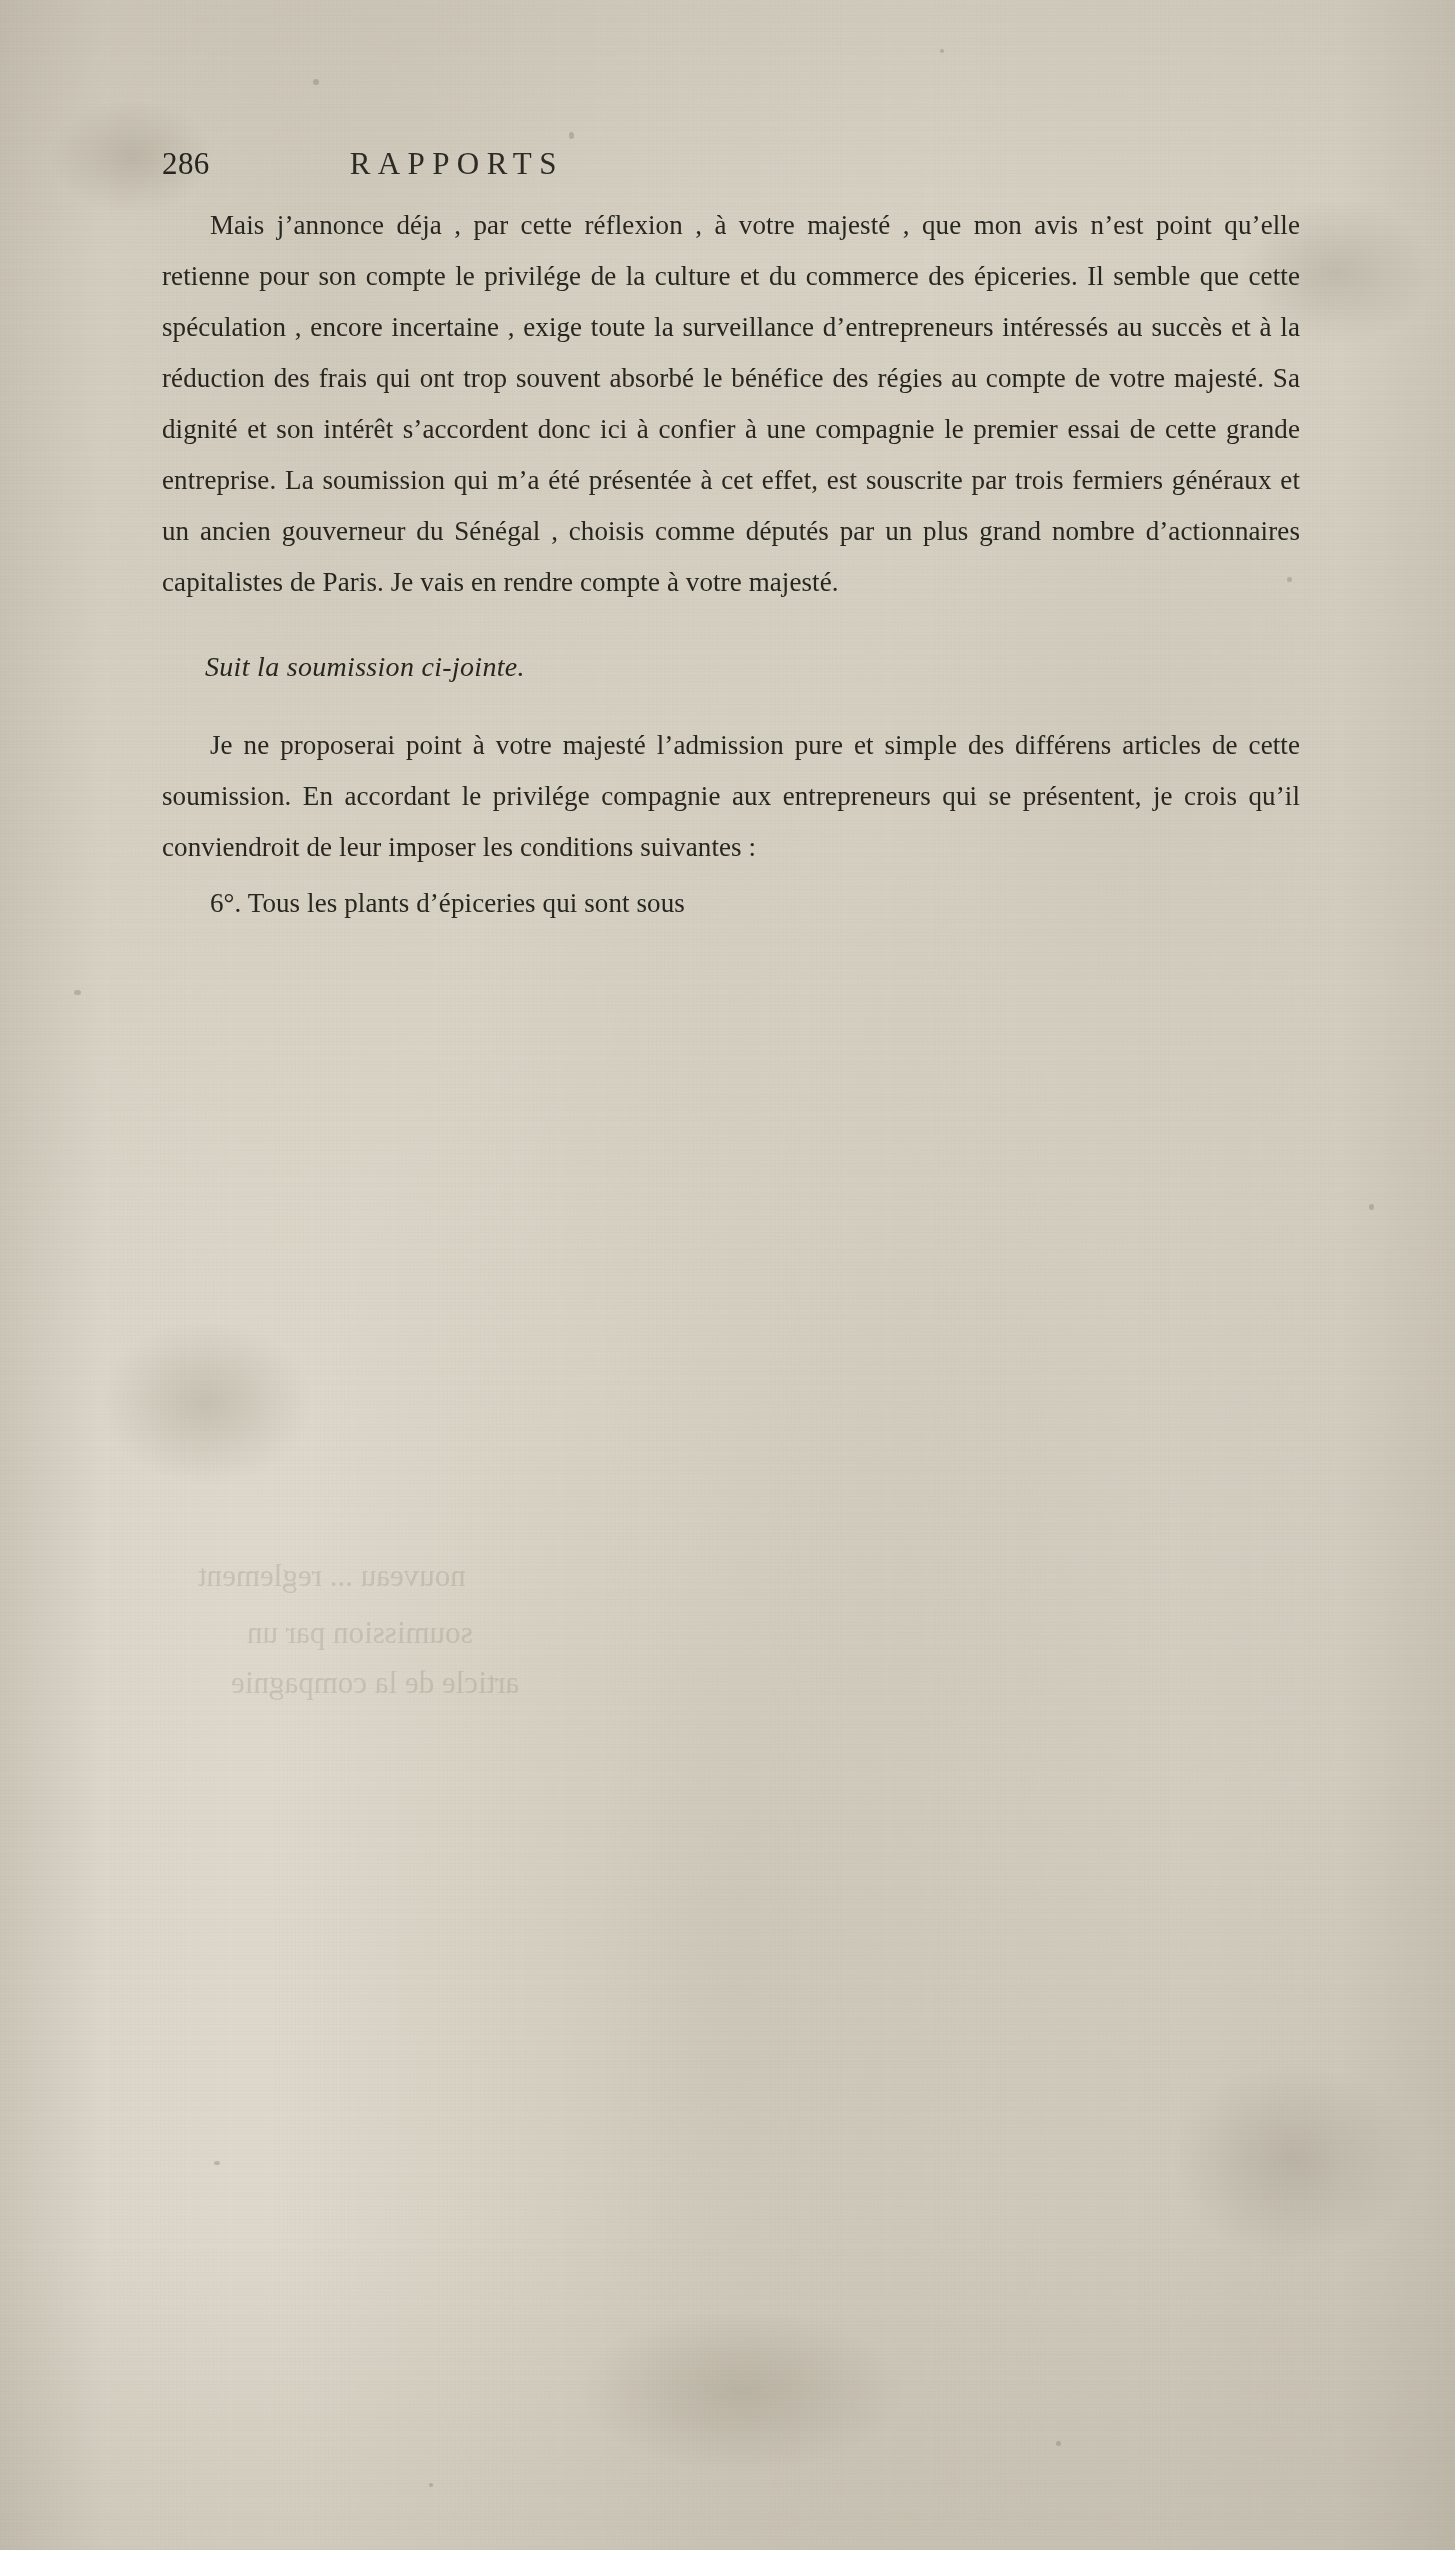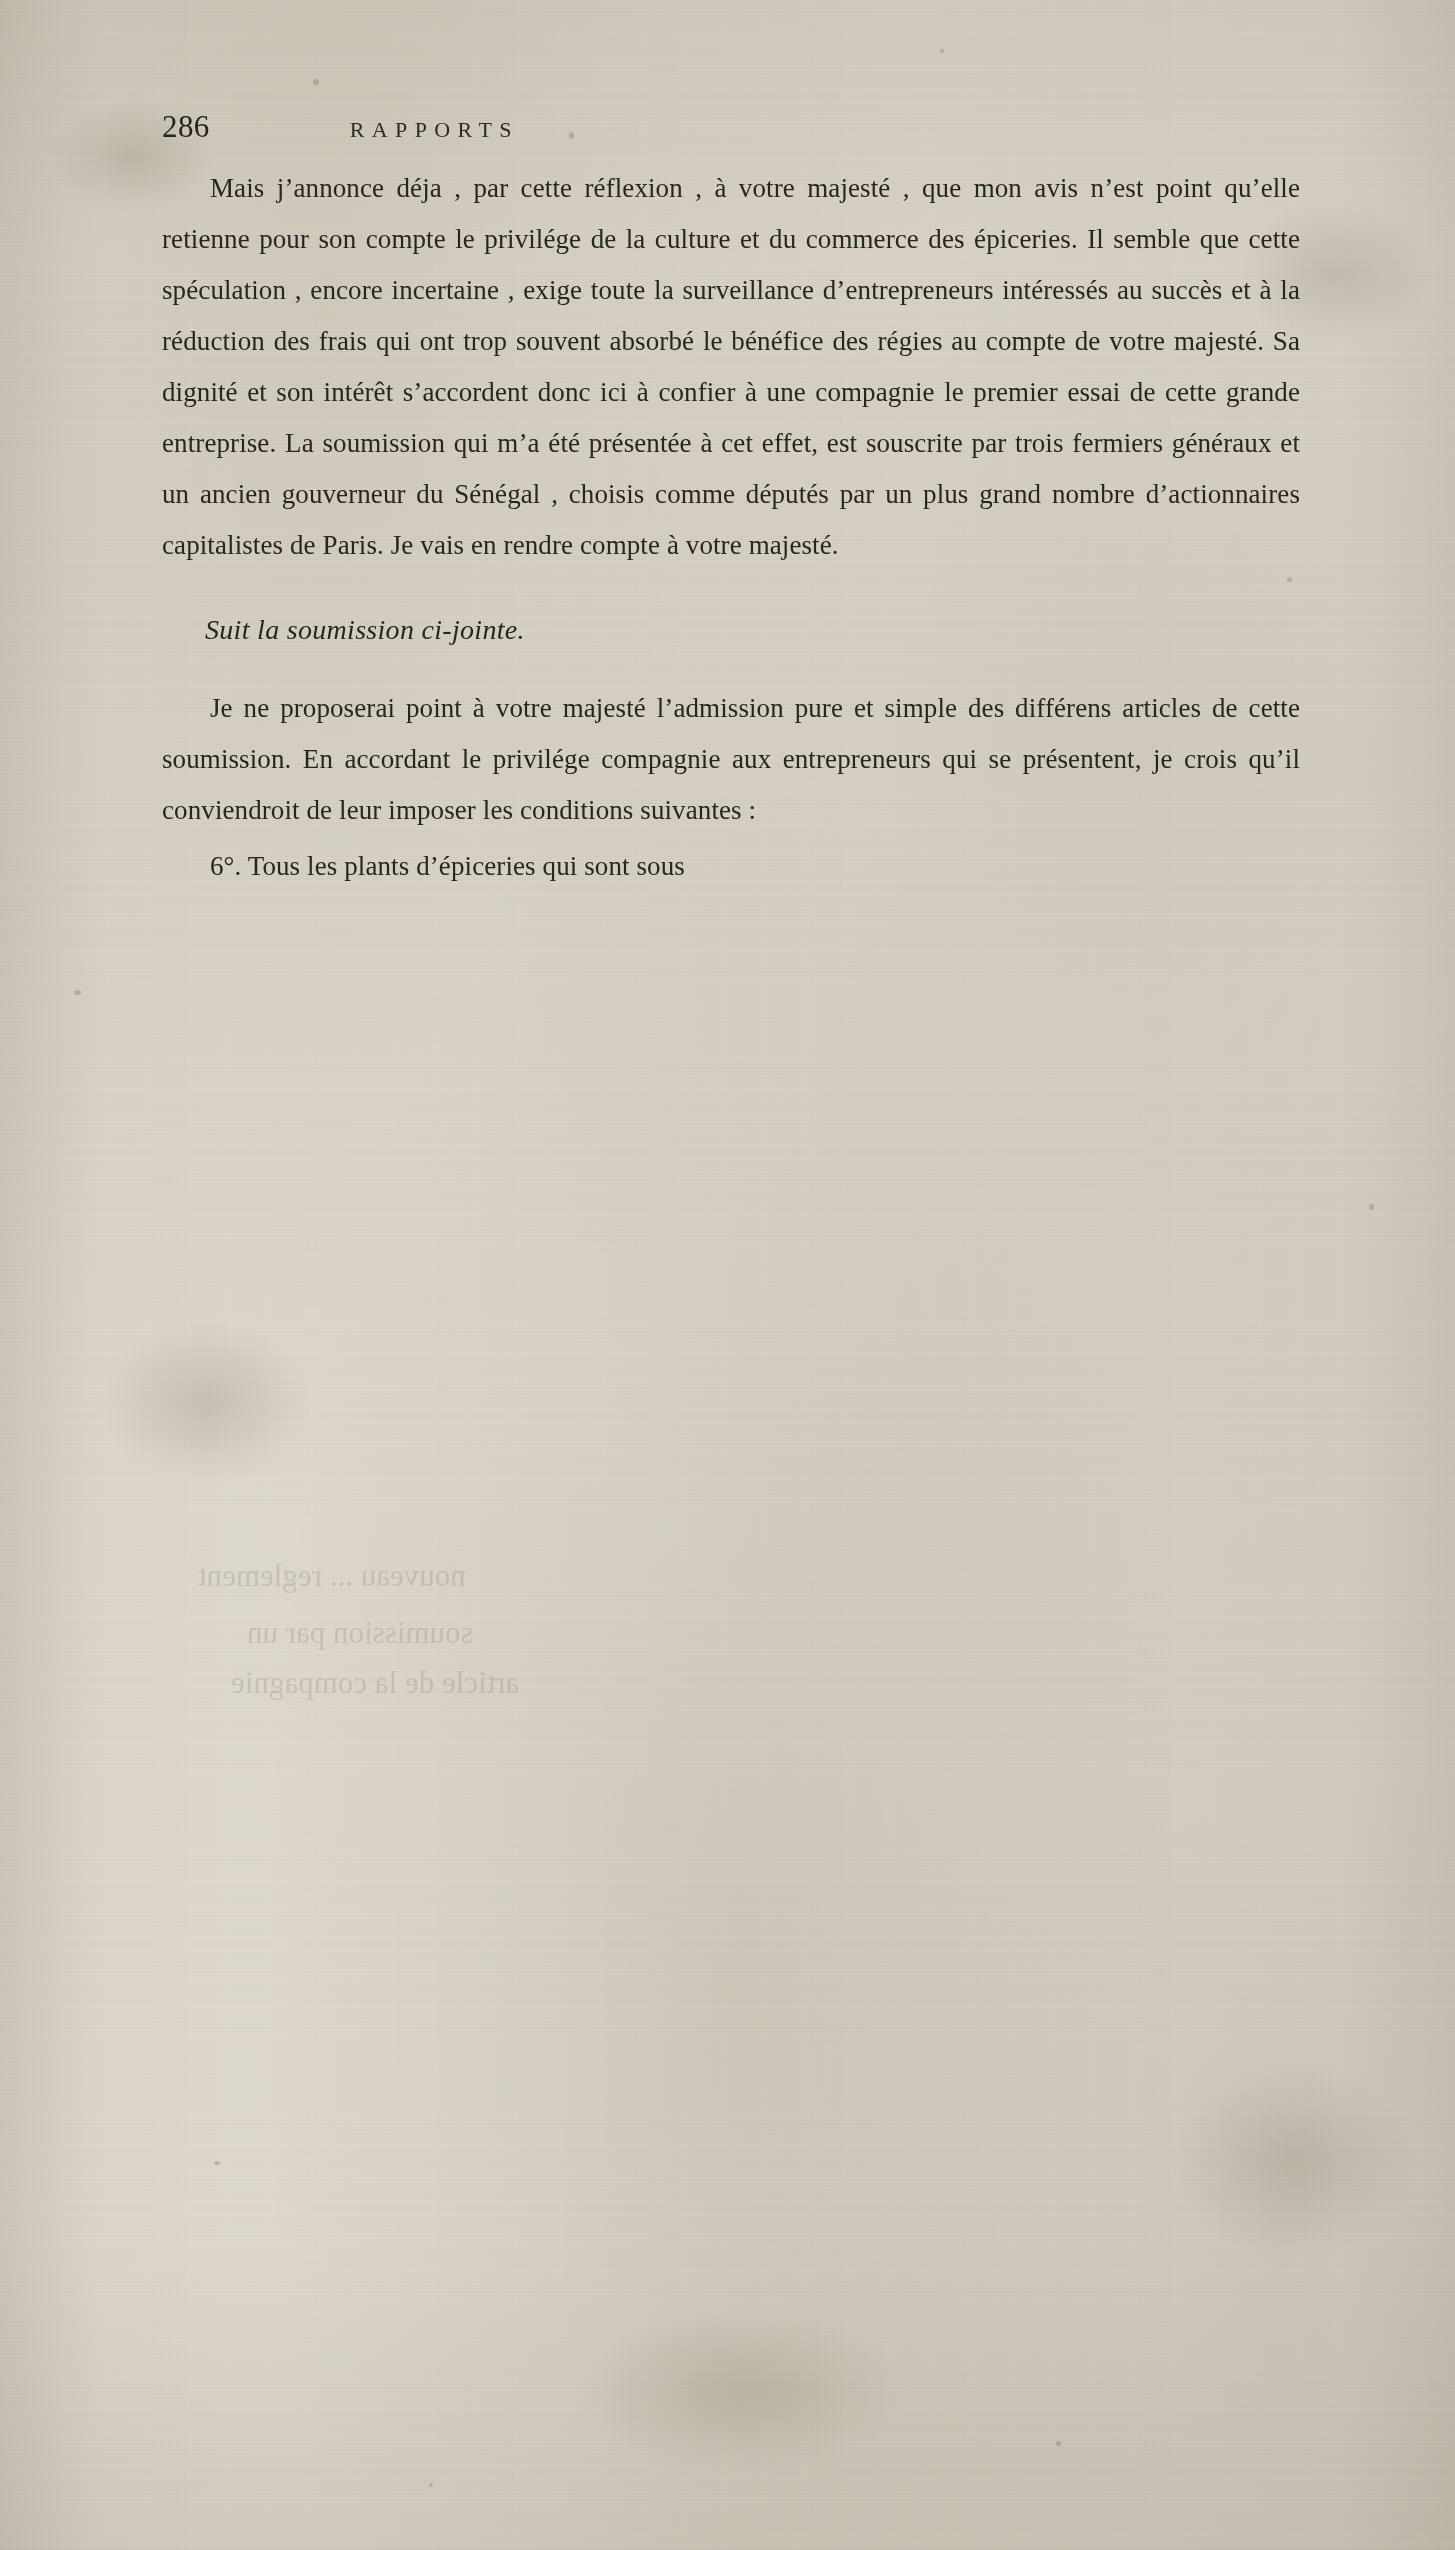--- a/index.html
+++ b/index.html
@@ -59,29 +59,30 @@
     color: #2a2824;
   }
 
   
   .head-line {
     display: flex;
     align-items: baseline;
     font-size: 31px;
     letter-spacing: 0px;
     margin-bottom: 18px;
+    margin-top: 37px;
   }
   .folio {
     font-size: 31px;
     letter-spacing: 0.4px;
     color: #262420;
   }
   .head-title {
     margin-left: 140px;
-    font-size: 22px;
+    font-size: 31px;
     letter-spacing: 7.4px;
     color: #2d2b26;
     text-align: center;
   }
 
   p.body {
     font-size: 27px;
     line-height: 51px;
     text-align: justify;
     text-justify: inter-word;

